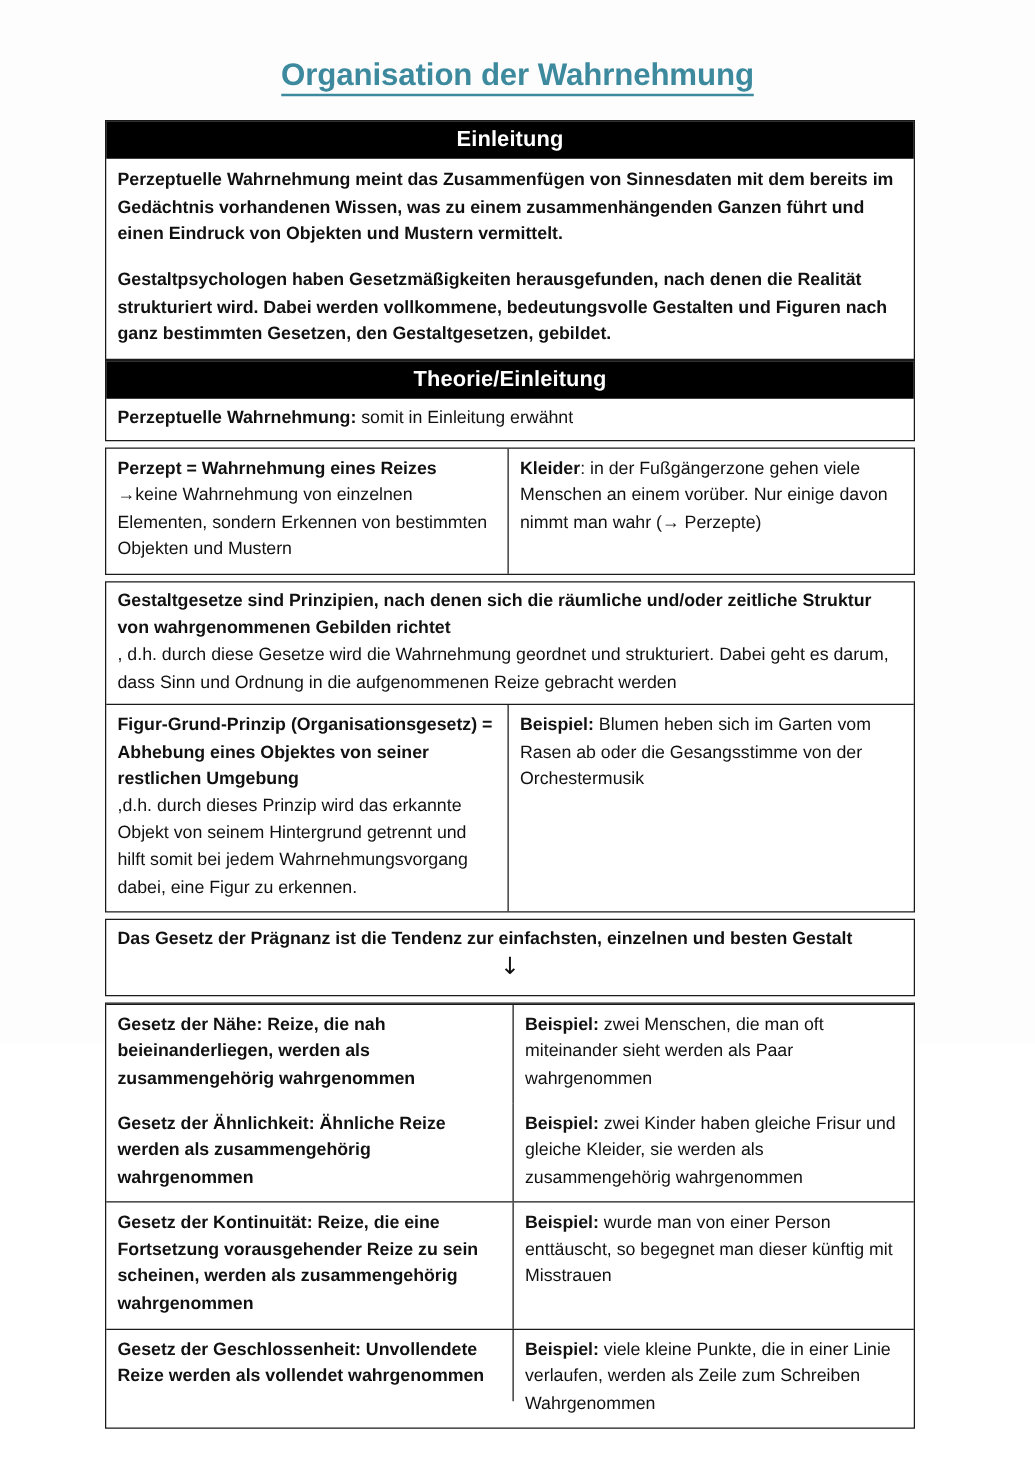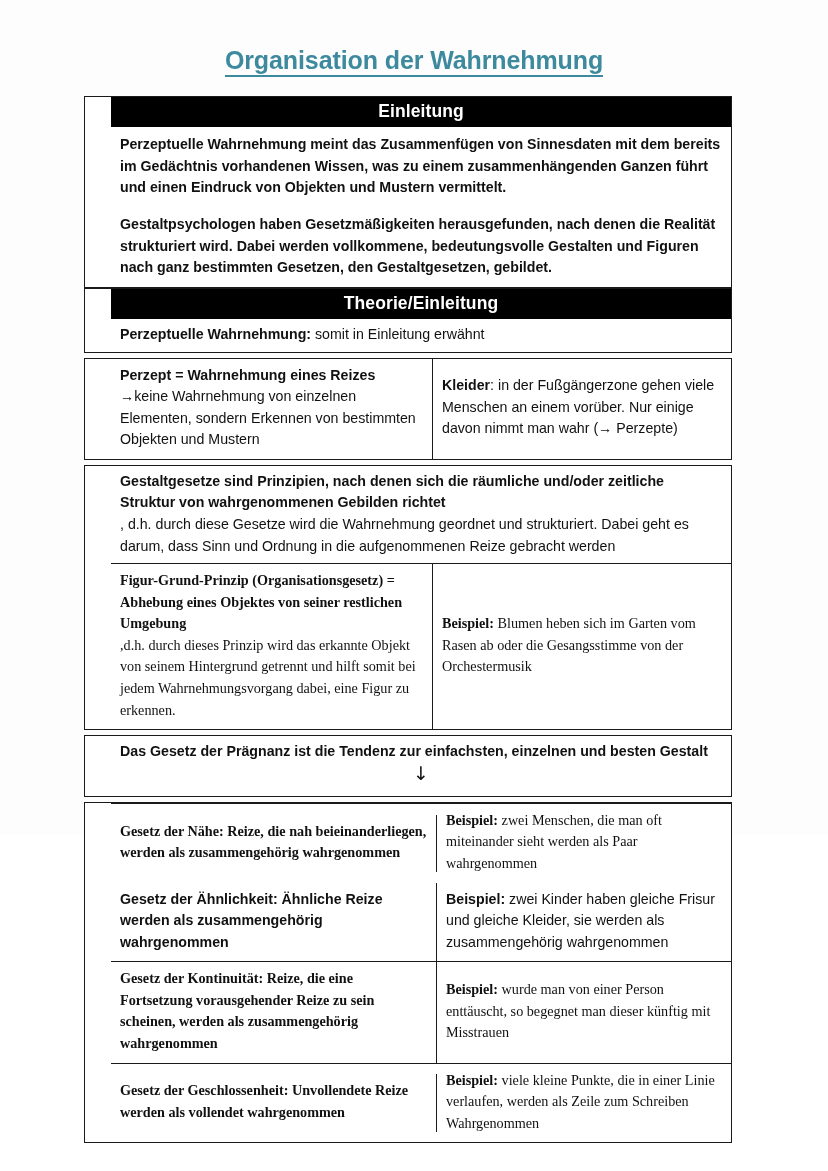--- a/index.html
+++ b/index.html
@@ -38,21 +38,20 @@
   .sheet {
     position: absolute;
     left: 84px;
     top: 96px;
     width: 648px;
   }
 
   .block {
     border: 1.6px solid #1a1a1a;
     background: #ffffff;
-    padding-left: 26px;
   }
   .block + .block { margin-top: 0; }
   .gap-sm { height: 5px; }
 
   .barhead {
     background: #000000;
     color: #ffffff;
     text-align: center;
     font-weight: bold;
     font-size: 17.5px;
@@ -63,39 +62,39 @@
 
   .fullrow {
     padding: 7px 9px 8px 9px;
     font-size: 14.2px;
     line-height: 1.52;
   }
   .fullrow.tight { padding: 5px 9px 6px 9px; }
 
   .tworow {
     display: flex;
-    align-items: center;
+    align-items: flex-start;
   }
   .tworow .c-left {
     width: 322px;
     flex: 0 0 322px;
     padding: 6px 9px 8px 9px;
     border-right: 1.6px solid #1a1a1a;
     font-size: 14.2px;
     line-height: 1.52;
   }
   .tworow .c-right {
     flex: 1 1 auto;
     padding: 6px 9px 8px 9px;
     font-size: 14.2px;
     line-height: 1.52;
   }
   .tworow.laws .c-left { width: 326px; flex: 0 0 326px; }
 
-  .divline { border-top: 1.6px solid #1a1a1a; font-family: Liberation Serif, serif; }
+  .divline { border-top: 1.6px solid #1a1a1a; }
 
   b, .b { font-weight: bold; }
   .arrow-inline { font-weight: normal; }
 
   .arrow-down {
     text-align: center;
     font-size: 19px;
     line-height: 1;
     padding: 1px 0 7px 0;
     font-family: "DejaVu Sans", sans-serif;

